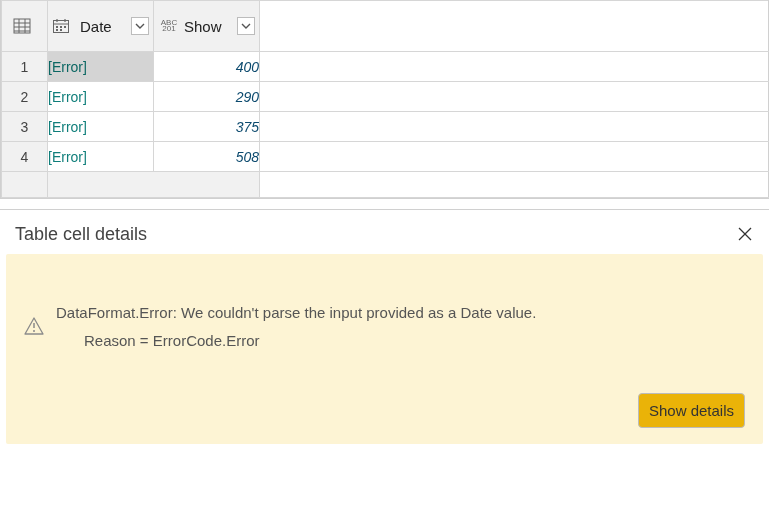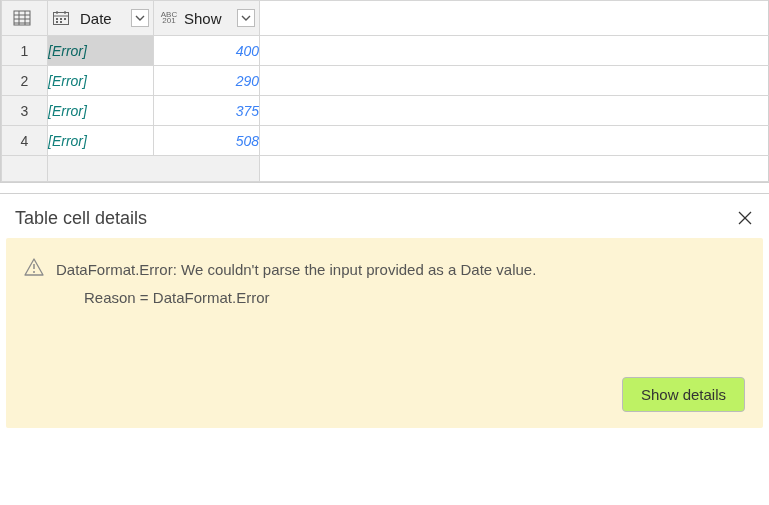--- a/index.html
+++ b/index.html
@@ -36,21 +36,21 @@
     text-align: left;
   }
   .row-num-col { width: 46px; }
   .date-col { width: 106px; }
   .units-col { width: 106px; }
   .blank-col { background: #fff; border-right: 1px solid #d0d0d0 !important; }
   .hdr-cell {
     display: flex;
     align-items: center;
     height: 100%;
-    padding: 8px 4px;
+    padding: 16px 4px;
     gap: 4px;
   }
   .hdr-cell .label {
     font-size: 15px;
     color: #222;
     flex: 1;
   }
   .drop-btn {
     width: 18px;
     height: 18px;
@@ -73,31 +73,30 @@
   .row-num {
     background: #f1f1f1;
     text-align: center;
     color: #444;
     font-size: 14px;
   }
   .cell-date {
     padding-left: 8px;
     color: #0f7e7a;
     font-size: 14px;
-    font-style: italic;
   }
   .cell-date.selected {
     background: #d4d4d4;
     color: #0b6763;
   }
   .cell-num {
     text-align: right;
     padding-right: 8px;
     font-style: italic;
-    color: #3b82f6;
+    color: #0c4a6e;
     font-size: 14px;
   }
   .cell-blank { background: #fff; }
   tr.filler td { height: 26px; background: #f1f1f1; }
   tr.filler td.blank-col { background: #fff; }
   
   
   .details-panel {
     margin-top: 10px;
     border-top: 1px solid #d0d0d0;
@@ -127,44 +126,45 @@
   }
   .msg-box {
     background: #fdf4d4;
     border-radius: 2px;
     padding: 18px 18px 14px 18px;
     position: relative;
     min-height: 190px;
   }
   .msg-row {
     display: flex;
-    align-items: flex-start;
+    align-items: center;
     gap: 12px;
+    margin-top: 27px;
   }
   .warn-icon {
     width: 20px;
     flex-shrink: 0;
     margin-top: 2px;
     color: #8a8a8a;
   }
   .msg-text {
     color: #555;
     font-size: 15px;
     line-height: 1.85;
   }
   .indent-1 { padding-left: 0; }
   .indent-2 { padding-left: 28px; }
   .show-details-btn {
     position: absolute;
     right: 18px;
     bottom: 16px;
-    background: #bef264;
+    background: #eab308;
     border: 1px solid #bbb;
     border-radius: 4px;
-    padding: 8px 18px;
+    padding: 8px 10px;
     font-size: 15px;
     color: #333;
     cursor: pointer;
     font-family: inherit;
   }
 </style>
 </head>
 <body>
 
 <div class="grid-wrap">
@@ -272,18 +272,18 @@
     <div class="msg-row">
       <div class="warn-icon">
         <svg width="20" height="18" viewBox="0 0 20 18">
             <path d="M10 1 L19 17 L1 17 Z" fill="none" stroke="#8a8a8a" stroke-width="1.3" stroke-linejoin="round"></path>
             <line x1="10" y1="6" x2="10" y2="11" stroke="#8a8a8a" stroke-width="1.5"></line>
             <circle cx="10" cy="14" r="1" fill="#8a8a8a"></circle>
           </svg>
       </div>
       <div class="msg-text">
         <div class="indent-1">DataFormat.Error: We couldn't parse the input provided as a Date value.</div>
-        <div class="indent-2">Reason = DataFormat.Error</div>
+        <div class="indent-2">Reason = ErrorCode.Error</div>
       </div>
     </div>
     <button class="show-details-btn">Show details</button>
   </div>
 </div>
 
 </body></html>

